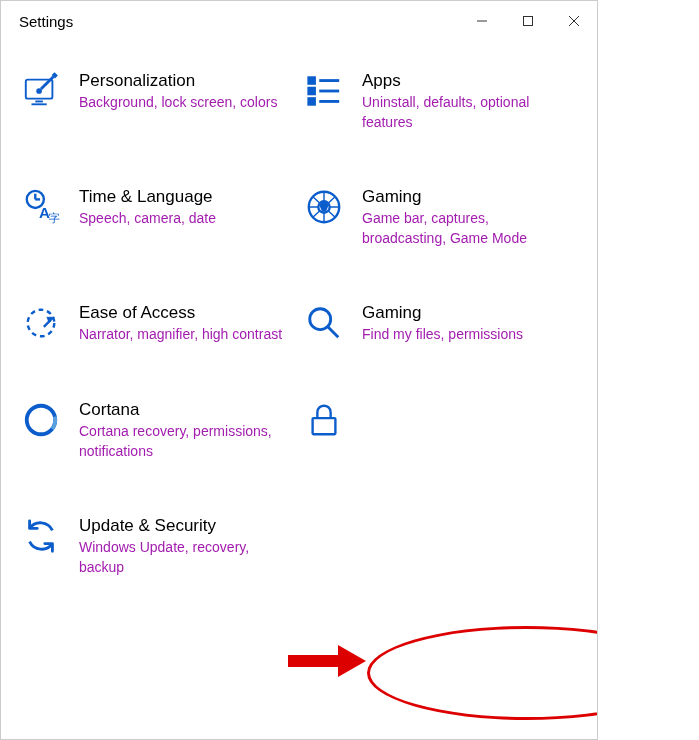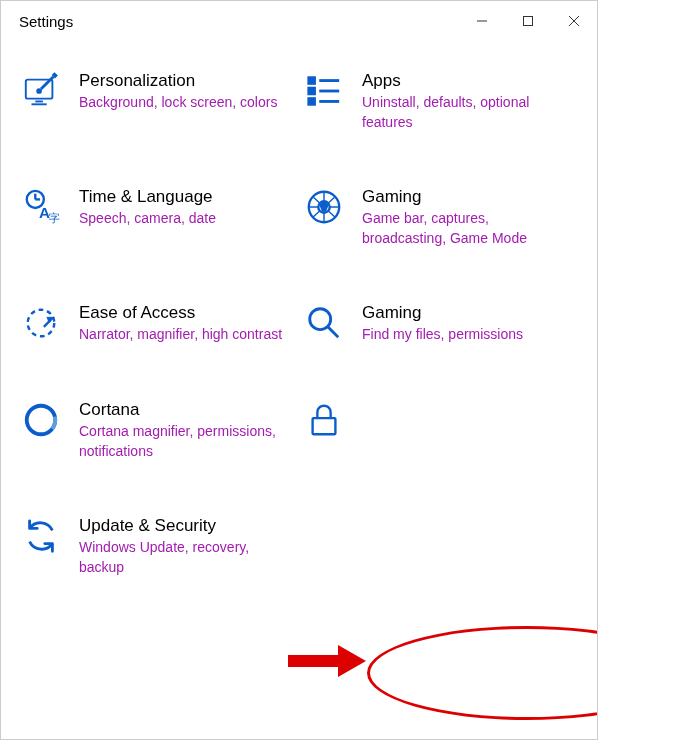--- a/index.html
+++ b/index.html
@@ -141,21 +141,21 @@
 
     <div class="item">
       <div class="iconbox">
         <svg viewBox="0 0 40 40" fill="none">
           <circle cx="20" cy="20" r="15" stroke="#0b5dcc" stroke-width="4"></circle>
           <circle cx="20" cy="20" r="15" stroke="#5aa0e0" stroke-width="4" stroke-dasharray="20 80" stroke-dashoffset="10"></circle>
         </svg>
       </div>
       <div class="textbox">
         <div class="item-title">Cortana</div>
-        <div class="item-desc">Cortana magnifier, permissions, notifications</div>
+        <div class="item-desc">Cortana recovery, permissions, notifications</div>
       </div>
     </div>
 
     <div class="item">
       <div class="iconbox">
         <svg viewBox="0 0 40 40" fill="none" stroke="#0b5dcc" stroke-width="2.5">
           <rect x="8" y="18" width="24" height="17" rx="1"></rect>
           <path d="M13 18 L13 12 C13 7 17 5 20 5 C23 5 27 7 27 12 L27 18"></path>
         </svg>
       </div>

